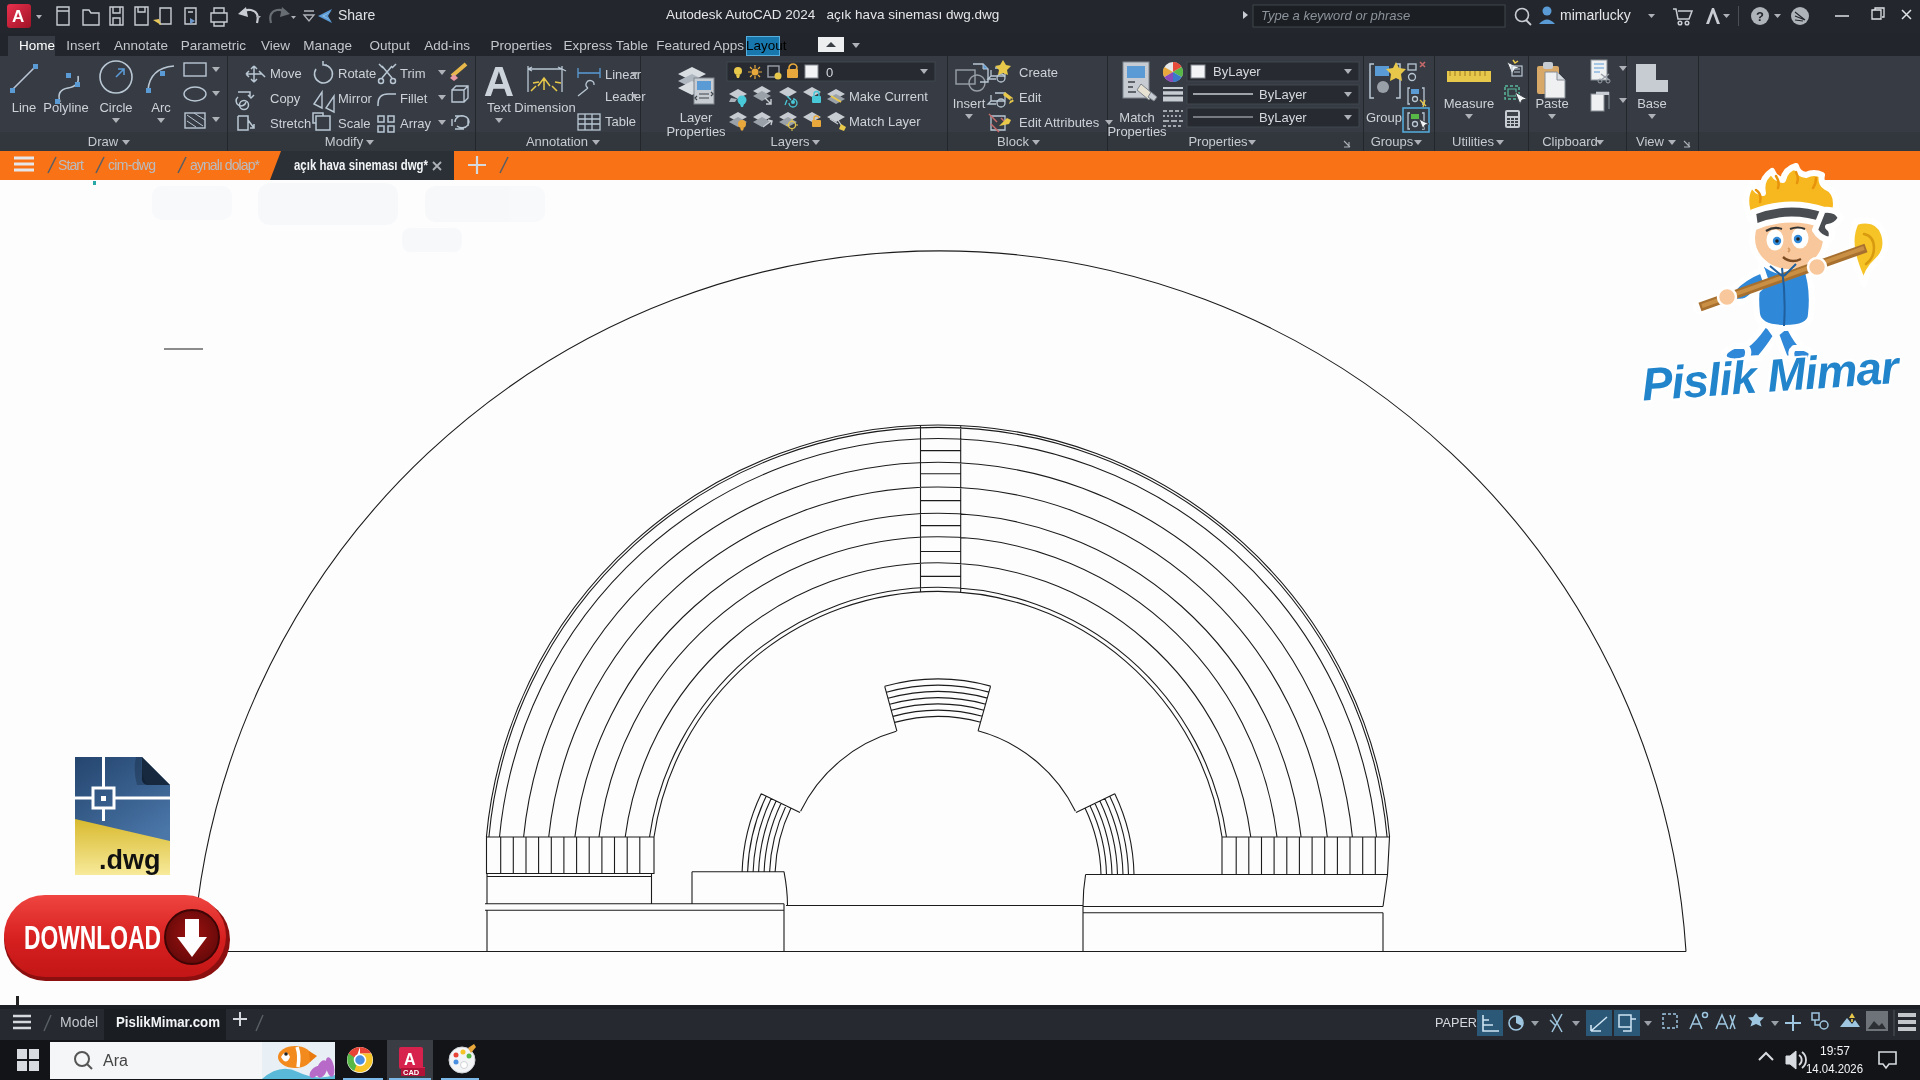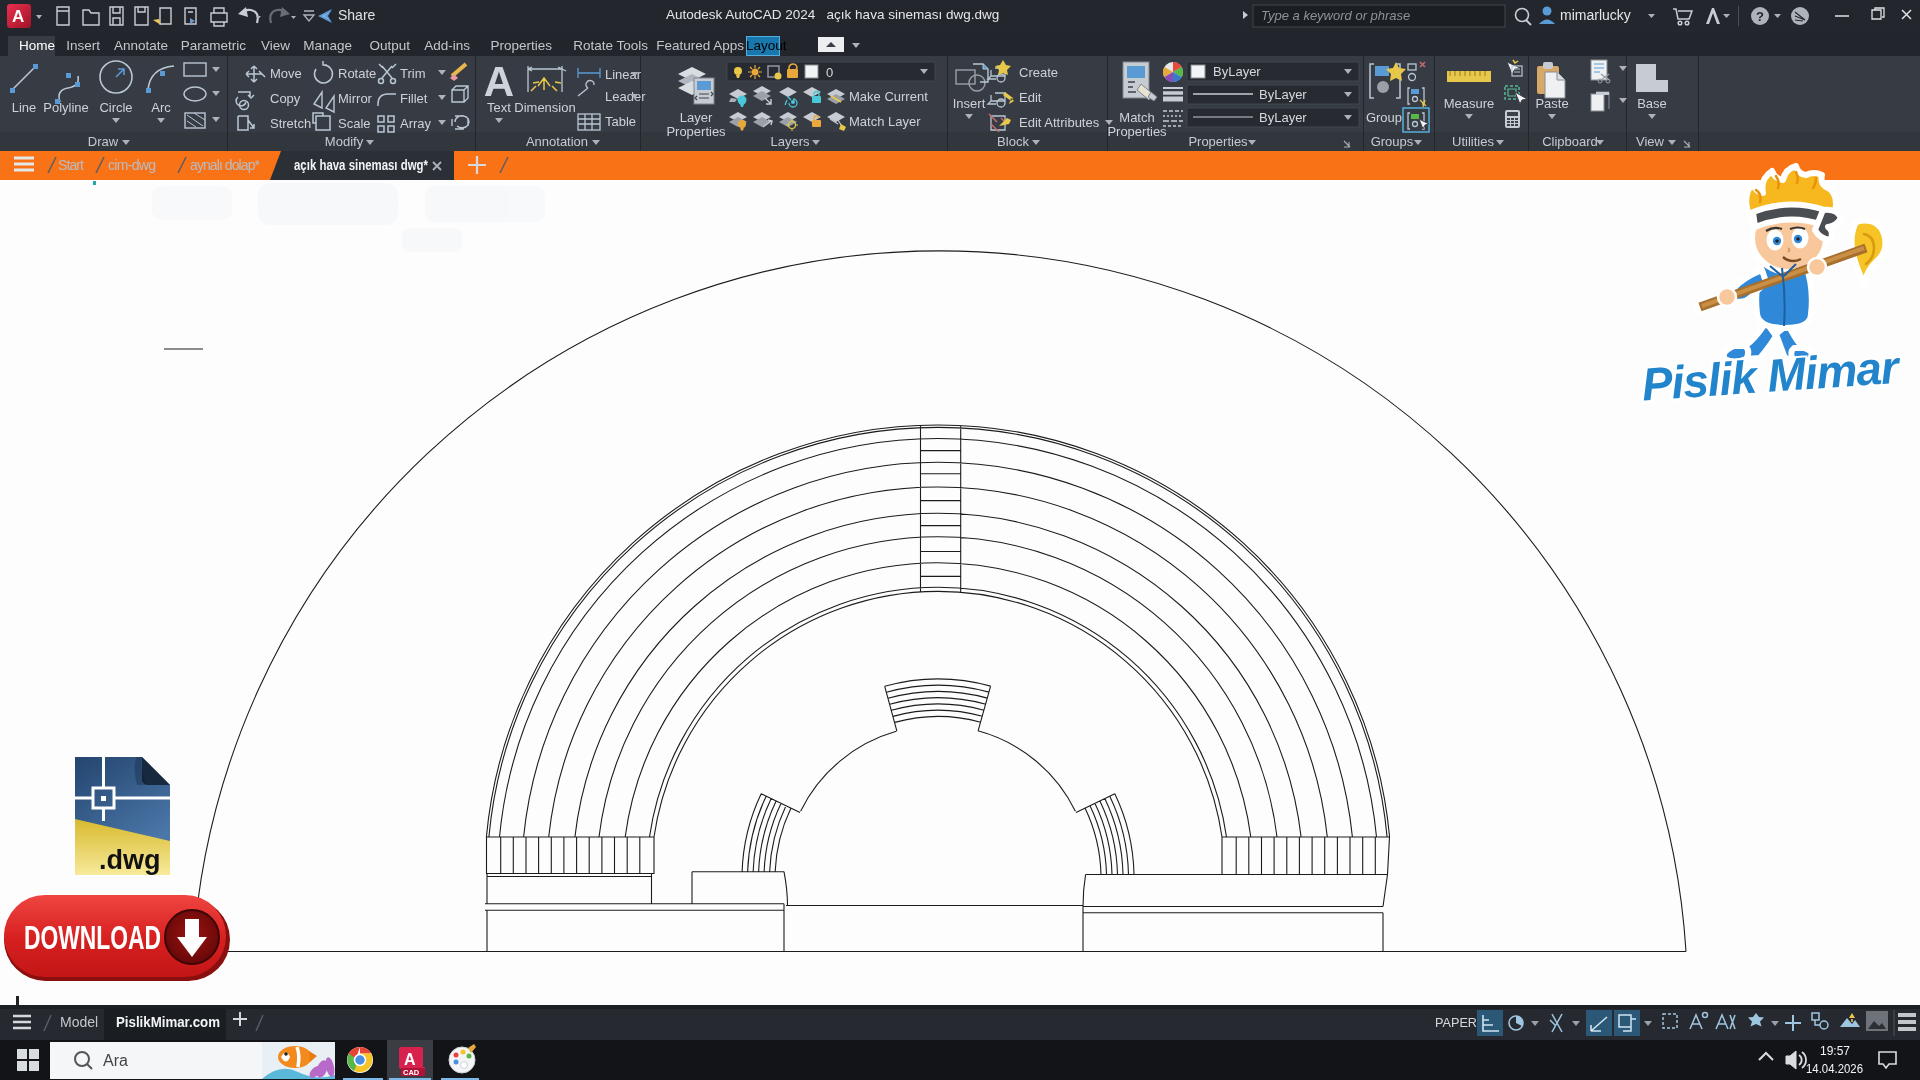--- a/index.html
+++ b/index.html
@@ -79,21 +79,21 @@
 <div id="menubar">
 <div class="mt" style="left:8px;width:47px;background:#373c44;color:#fff;height:22px">Home</div>
 <div class="mt" style="left:60px;width:40px">Insert</div>
 <div class="mt" style="left:108px;width:60px">Annotate</div>
 <div class="mt" style="left:176px;width:70px">Parametric</div>
 <div class="mt" style="left:254px;width:36px">View</div>
 <div class="mt" style="left:298px;width:54px">Manage</div>
 <div class="mt" style="left:360px;width:50px">Output</div>
 <div class="mt" style="left:418px;width:52px">Add-ins</div>
 <div class="mt" style="left:478px;width:74px">Properties</div>
-<div class="mt" style="left:560px;width:88px">Rotate Tools</div>
+<div class="mt" style="left:560px;width:88px">Express Table</div>
 <div class="mt" style="left:652px;width:92px">Featured Apps</div>
 <div class="mt" style="left:746px;width:34px;background:#1878ad;color:#000000;box-shadow:inset 0 0 0 1px #56aede">Layout</div>
 <svg class="abs" style="left:818px;top:4px" width="50" height="16" viewBox="0 0 50 16">
   <rect x="0" y="0" width="26" height="15" fill="#eceef0"></rect>
   <path d="M8,10 l5,-5 5,5 z" fill="#3a3f46"></path>
   <path d="M34,6 l8,0 -4,5 z" fill="#aeb2b8"></path>
 </svg>
 </div>
 <div id="ribbon">
 <svg class="abs" style="left:0;top:0" width="1920" height="95" viewBox="0 0 1920 95">

